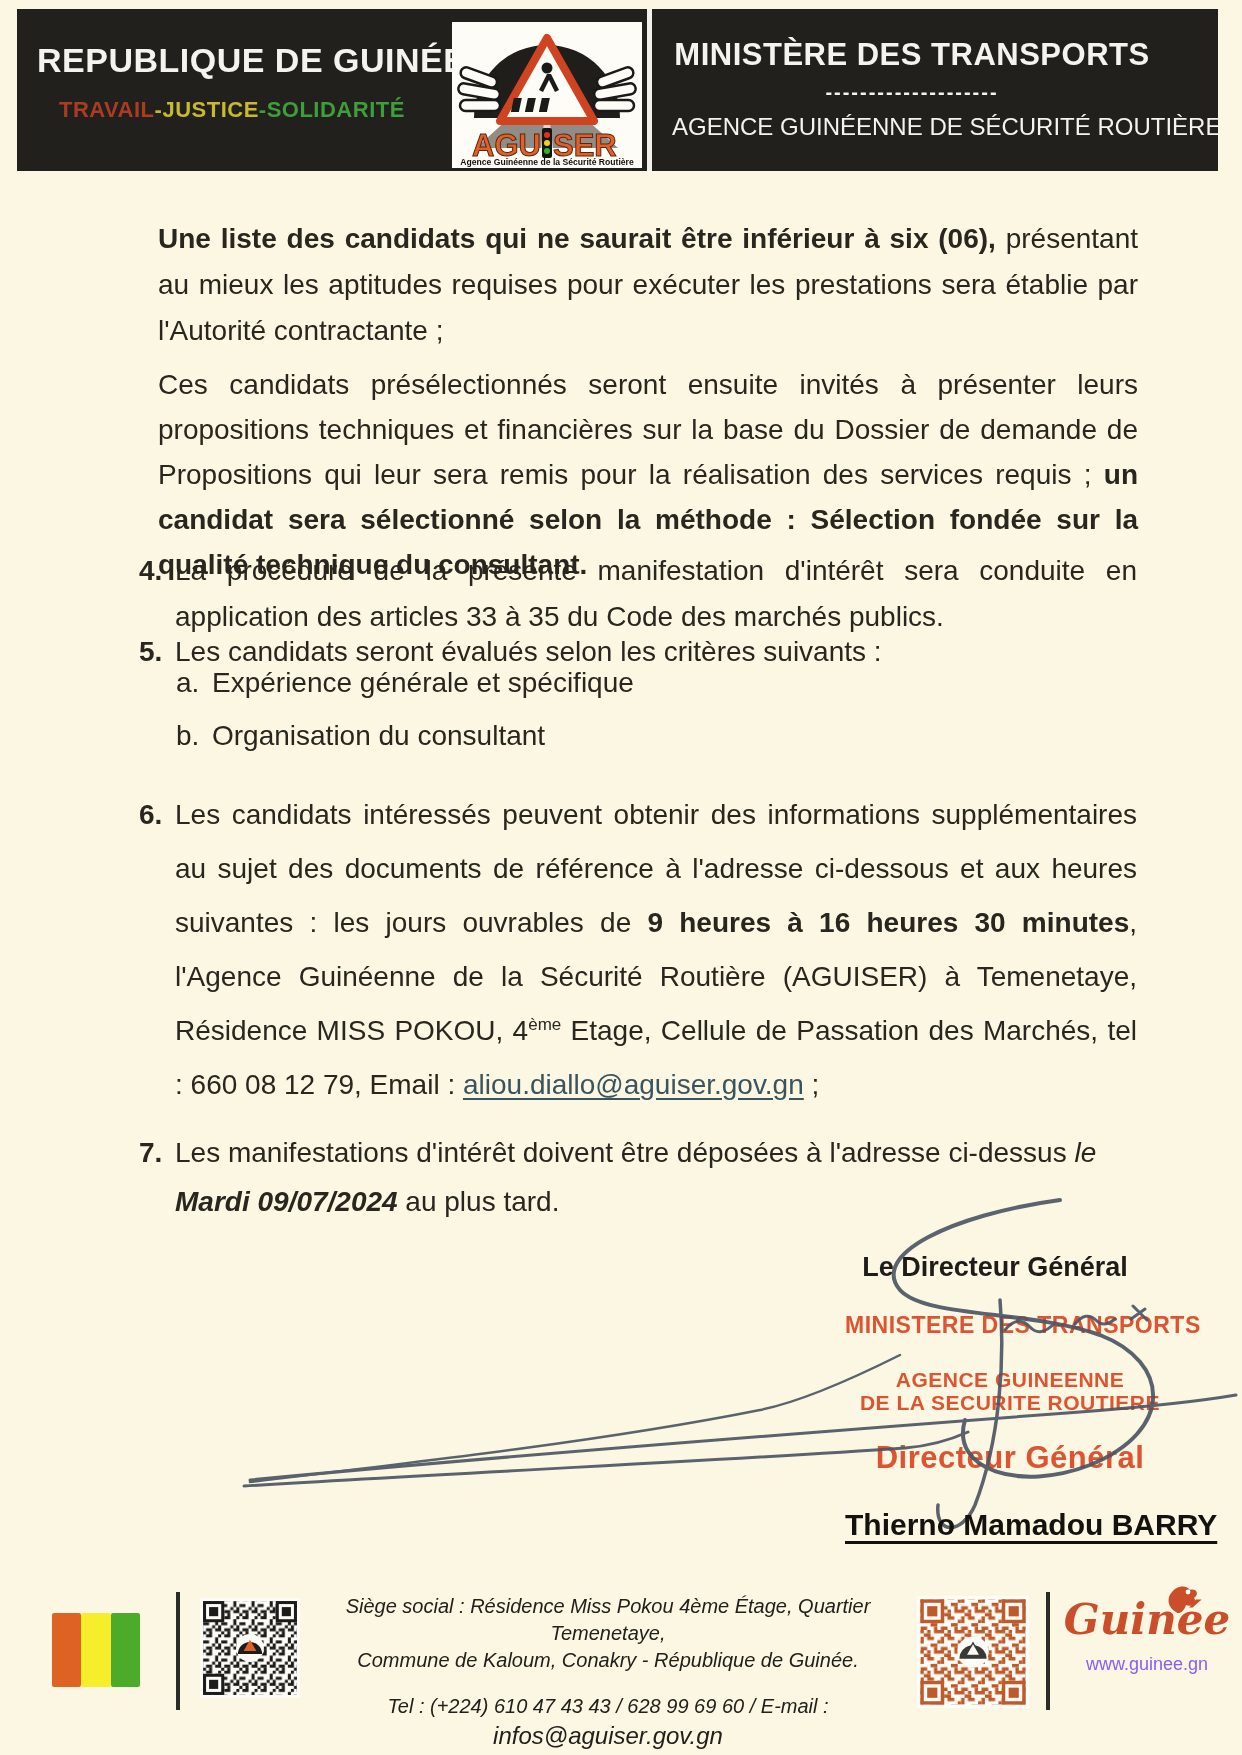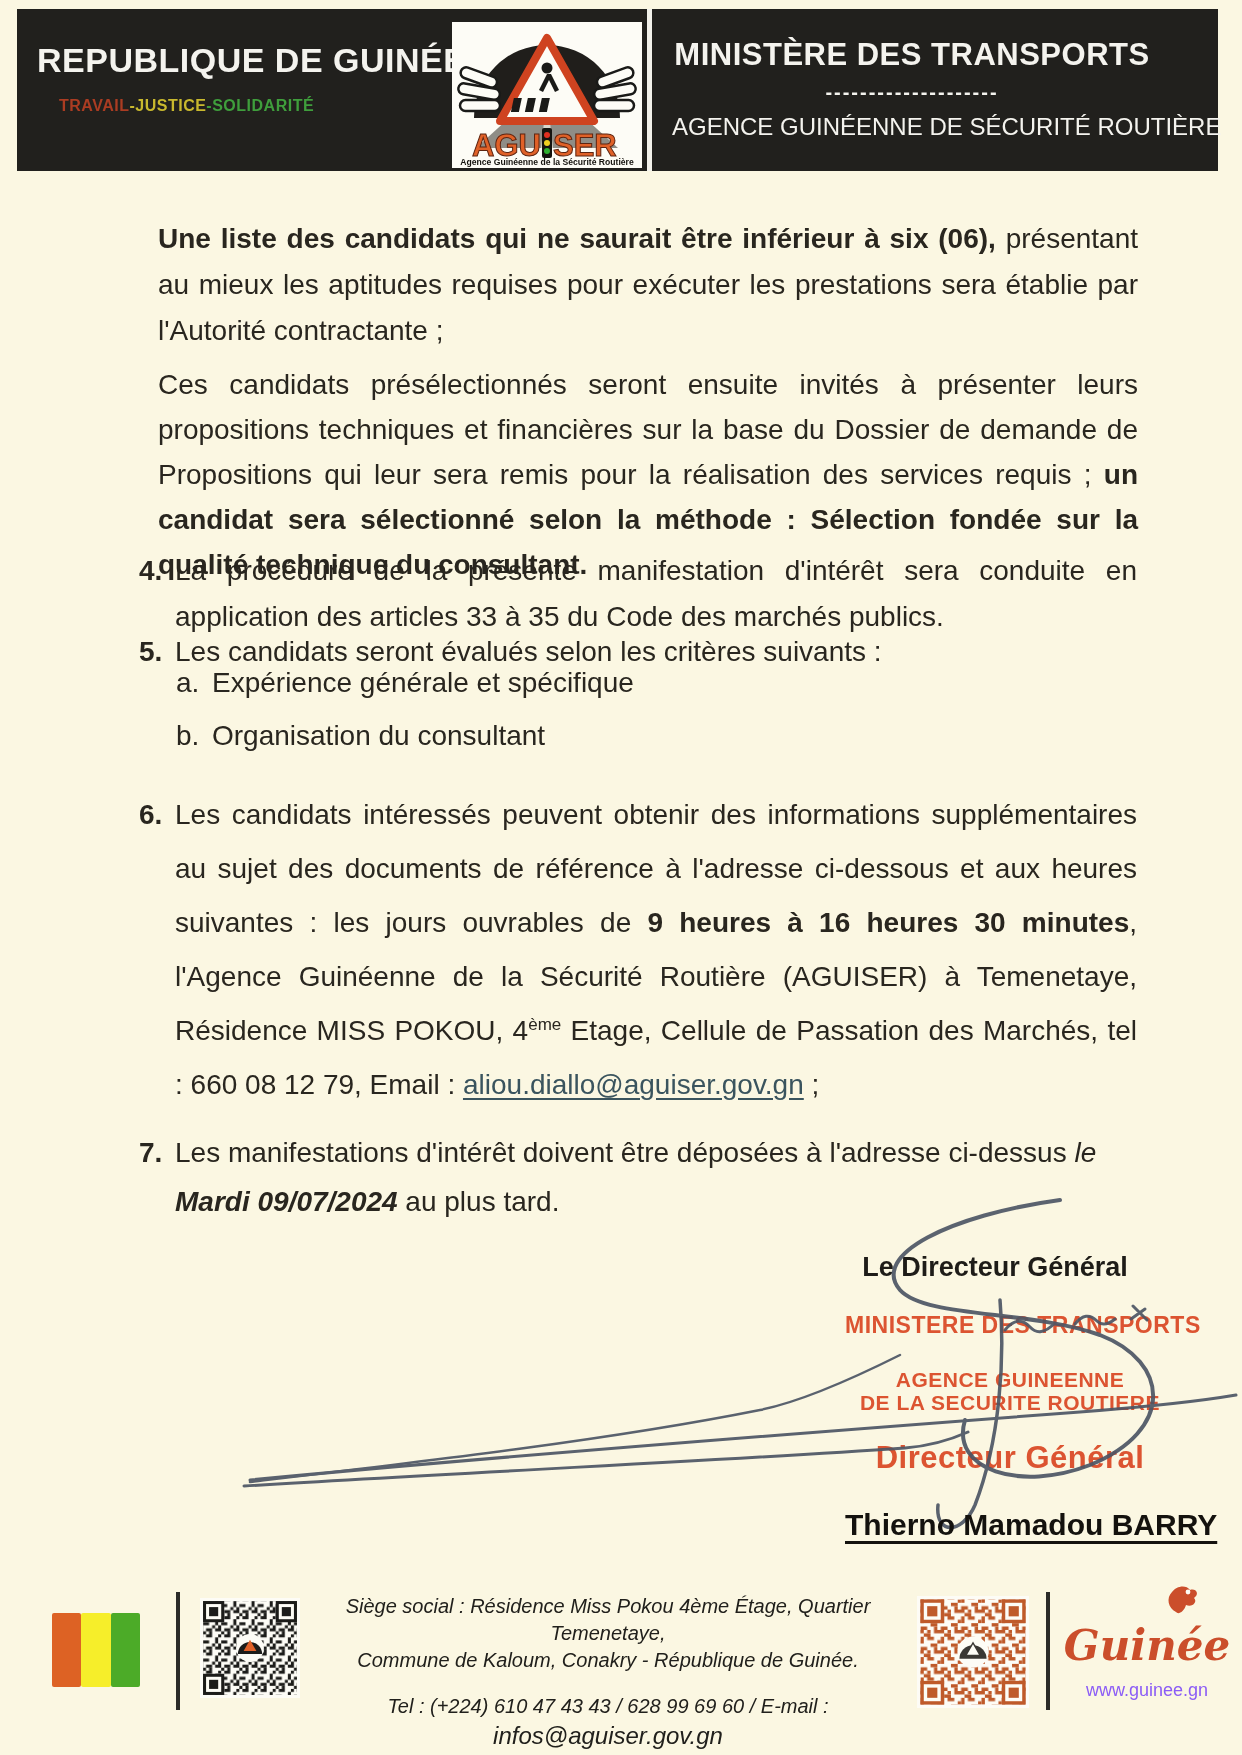--- a/index.html
+++ b/index.html
@@ -11,21 +11,21 @@
     --logo-sign-red:#cf4320; --road-gray:#8f8d86;
   }
   *{margin:0;padding:0;box-sizing:border-box;}
   body{background:#d8d5c8;font-family:"Liberation Sans",sans-serif;}
   .page{position:relative;width:1242px;height:1755px;margin:0 auto;background:var(--page-bg);overflow:hidden;color:var(--body-text);}
 
   
   .header-band{position:absolute;left:17px;top:9px;width:1201px;height:162px;background:var(--header-bg);}
   .hdr-left{position:absolute;left:10px;top:0;width:430px;height:100%;}
   .republic-title{position:absolute;left:10px;top:32px;width:410px;font-size:34px;font-weight:800;color:var(--header-text);letter-spacing:.5px;white-space:nowrap;}
-  .motto{position:absolute;left:32px;top:88px;font-size:16px;font-weight:800;letter-spacing:.5px;white-space:nowrap;}
+  .motto{position:absolute;left:32px;top:88px;font-size:22px;font-weight:800;letter-spacing:.5px;white-space:nowrap;}
   .motto .t{color:var(--motto-red);} .motto .d1{color:var(--motto-yellow);} .motto .j{color:var(--motto-yellow);} .motto .d2{color:var(--motto-green);} .motto .s{color:var(--motto-green);}
   .logo-box{position:absolute;left:435px;top:13px;width:190px;height:146px;background:#737373;}
   .hdr-sep{position:absolute;left:630px;top:0;width:5px;height:162px;background:#f2f1ea;}
   .hdr-right{position:absolute;left:655px;top:0;width:480px;height:100%;text-align:center;color:var(--header-text);}
   .ministry-title{position:absolute;left:0;top:28px;width:100%;font-size:31px;font-weight:800;letter-spacing:.5px;white-space:nowrap;}
   .hdr-dashes{position:absolute;left:0;top:72px;width:100%;font-size:20px;font-weight:800;letter-spacing:2px;}
   .agency-title{position:absolute;left:0;top:104px;width:100%;font-size:24px;font-weight:400;white-space:nowrap;}
 
   
   .blk{position:absolute;font-size:28px;color:var(--body-text);}
@@ -60,21 +60,21 @@
   .fdiv{position:absolute;top:1592px;width:4px;height:118px;background:#2b2b28;}
   .fdiv1{left:176px;} .fdiv2{left:1046px;}
   .qr{position:absolute;width:100px;height:100px;}
   .qr-black{left:200px;top:1598px;}
   .qr-orange{left:917px;top:1596px;width:112px;height:112px;}
   .footer-text{position:absolute;left:308px;top:1593px;width:600px;text-align:center;font-style:italic;color:#21201c;}
   .footer-text .l1,.footer-text .l2{font-size:20px;line-height:27px;}
   .footer-text .l3{font-size:20px;line-height:30px;margin-top:17px;}
   .footer-text .femail{font-size:24px;}
   .brand{position:absolute;left:1062px;top:1600px;width:170px;text-align:center;}
-  .brand-word{font-family:"DejaVu Serif",serif;font-style:italic;font-weight:700;font-size:42px;color:var(--brand-orange);line-height:40px;margin-top:26px;}
+  .brand-word{font-family:"DejaVu Serif",serif;font-style:italic;font-weight:700;font-size:42px;color:var(--brand-orange);line-height:40px;}
   .brand-url{font-size:18px;color:#8b5cf6;margin-top:14px;}
   .brand-bird{position:absolute;left:96px;top:-18px;width:42px;height:36px;}
 </style>
 </head>
 <body>
 
 <div class="page">
 
   <div class="header-band">
     <div class="hdr-left">

